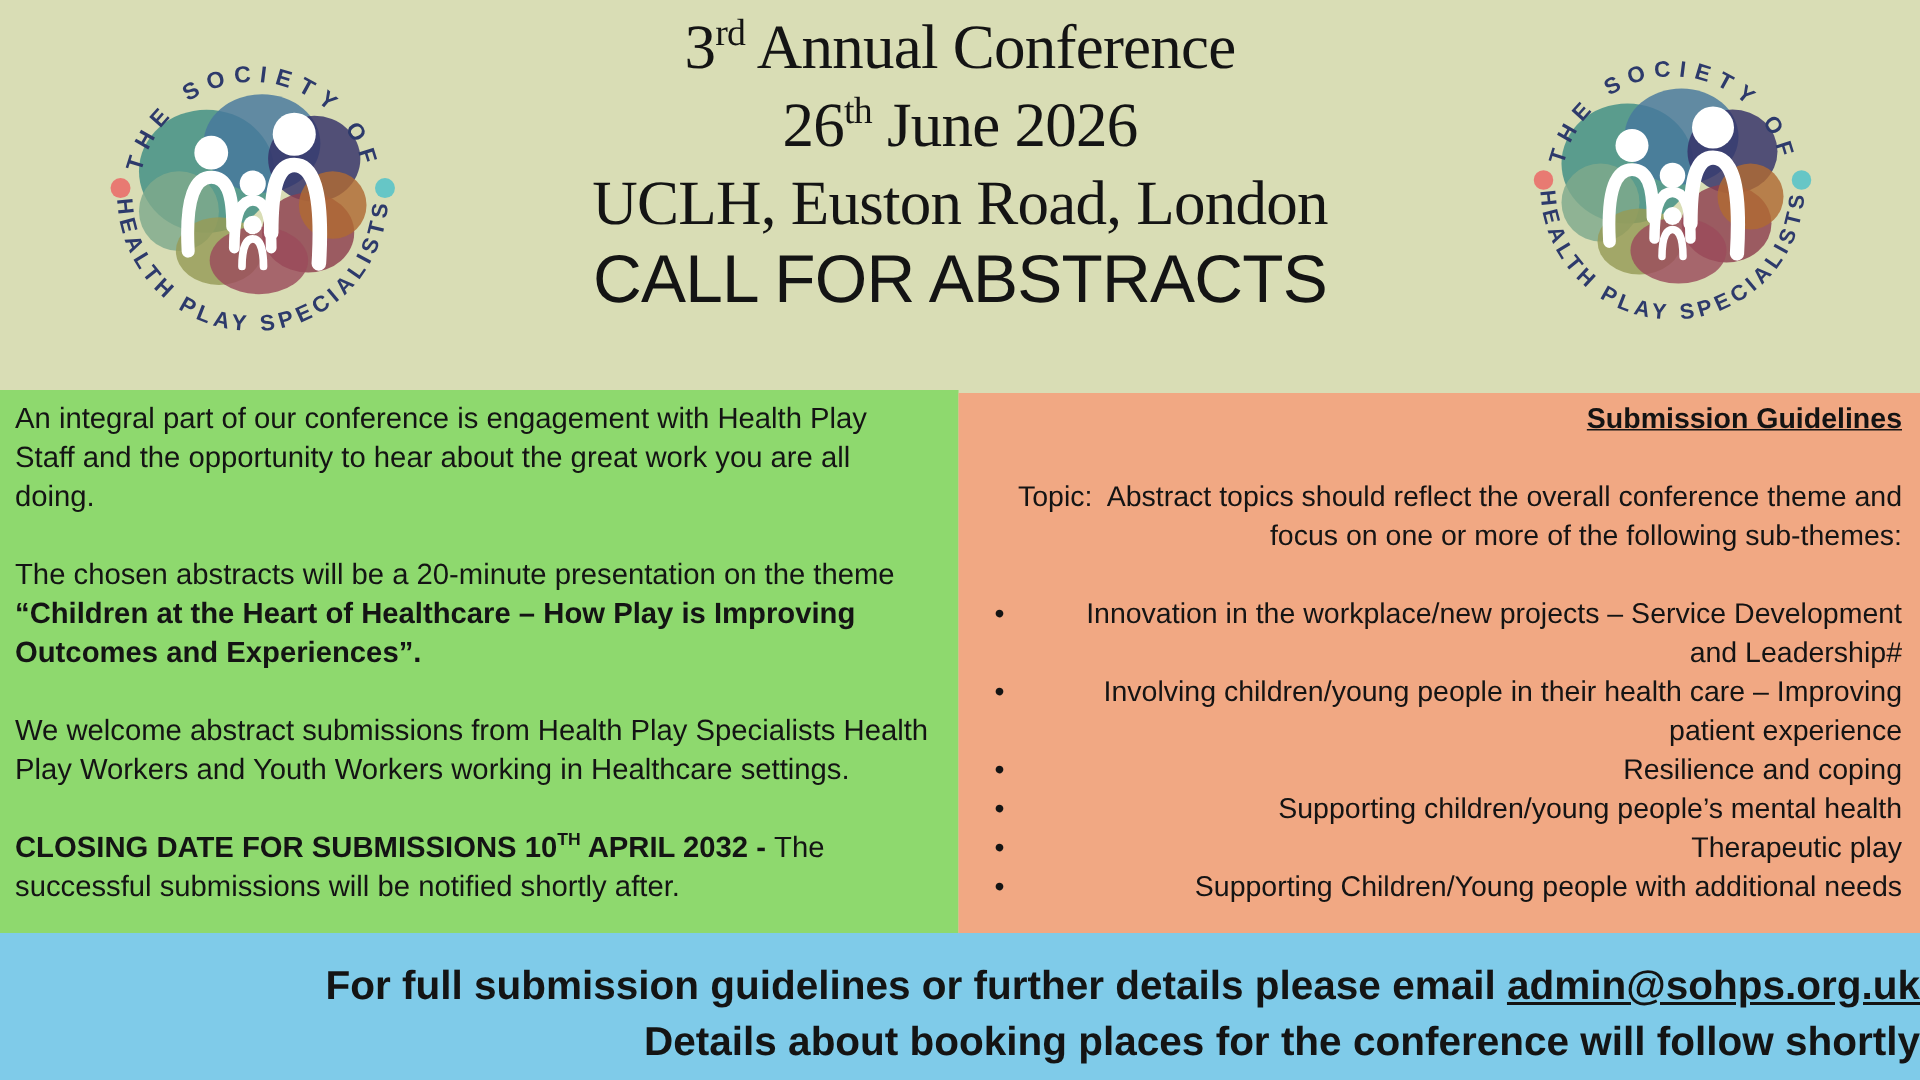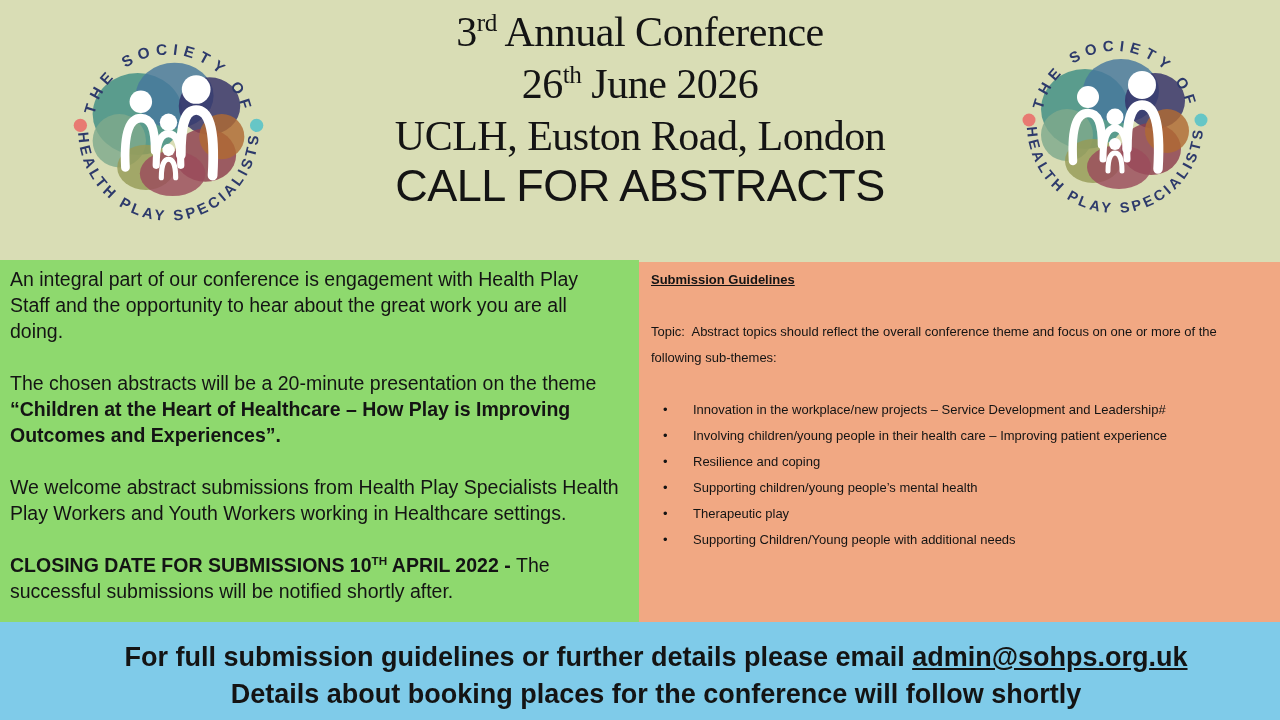--- a/index.html
+++ b/index.html
@@ -24,33 +24,33 @@
   .green-panel{
     position:absolute; left:0; top:260px; width:639px; height:424px;
     background:var(--left-panel-bg,#8ed96e);
     padding:6px 16px 0 10px; font-size:19.5px; line-height:26px;
   }
   .green-panel p{ margin-bottom:26px; }
 
   .orange-panel{
     position:absolute; left:639px; top:262px; width:641px; height:360px;
     background:var(--right-panel-bg,#f1a883);
-    padding:5px 12px 0 12px; font-size:13px; line-height:26px;
+    padding:5px 12px 0 12px; font-size:19px; line-height:26px;text-align:right;
   }
   .sg-title{ font-weight:700; text-decoration:underline; margin-bottom:26px; }
   .sg-intro{ margin-bottom:26px; }
   .orange-panel ul{ list-style:none; margin-left:12px; }
   .orange-panel li{ position:relative; padding-left:30px; }
   .orange-panel li::before{ content:"\2022"; position:absolute; left:0; top:0; }
 
   
   .footer{
     position:absolute; left:0; top:622px; width:1280px; height:98px;
     background:var(--footer-bg,#7fcbe9);
-    text-align:center; padding-top:17px;
+    text-align:right; padding-top:17px;
     font-weight:700; font-size:27px; line-height:37px;padding-left:32px;
   }
   .footer .email{ color:inherit; text-decoration:underline; cursor:pointer; }
 
   
   .b{ font-weight:700; }
   .sup{ font-size:0.6em; vertical-align:super; line-height:0; }
 
   .logo-slot svg{ display:block; width:100%; height:100%; }
   .ring-text{ font-family:"Liberation Sans", sans-serif; }
@@ -141,21 +141,21 @@
     <circle cx="86" cy="-5" r="6.5" fill="#66c6c6"></circle>
   </svg>
       </div>
   </div>
 
   <section class="green-panel">
     <div>
         <p><span>An integral part of our conference is engagement with Health Play Staff and the opportunity to hear about the great work you are all doing.</span></p>
         <p><span>The chosen abstracts will be a 20-minute presentation on the theme </span><span class="b">“Children at the Heart of Healthcare – How Play is Improving Outcomes and Experiences”.</span></p>
         <p><span>We welcome abstract submissions from Health Play Specialists Health Play Workers and Youth Workers working in Healthcare settings.</span></p>
-        <p><span class="b">CLOSING DATE FOR SUBMISSIONS 10</span><span class="b sup">TH</span><span class="b"> APRIL 2022 - </span><span>The successful submissions will be notified shortly after.</span></p>
+        <p><span class="b">CLOSING DATE FOR SUBMISSIONS 10</span><span class="b sup">TH</span><span class="b"> APRIL 2032 - </span><span>The successful submissions will be notified shortly after.</span></p>
       </div>
   </section>
 
   <section class="orange-panel">
     <div class="sg-title">Submission Guidelines</div>
     <p class="sg-intro">Topic:&nbsp; Abstract topics should reflect the overall conference theme and focus on one or more of the following sub-themes:</p>
     <ul>
         <li>Innovation in the workplace/new projects – Service Development and Leadership#</li>
         <li>Involving children/young people in their health care – Improving patient experience</li>
         <li>Resilience and coping</li>

